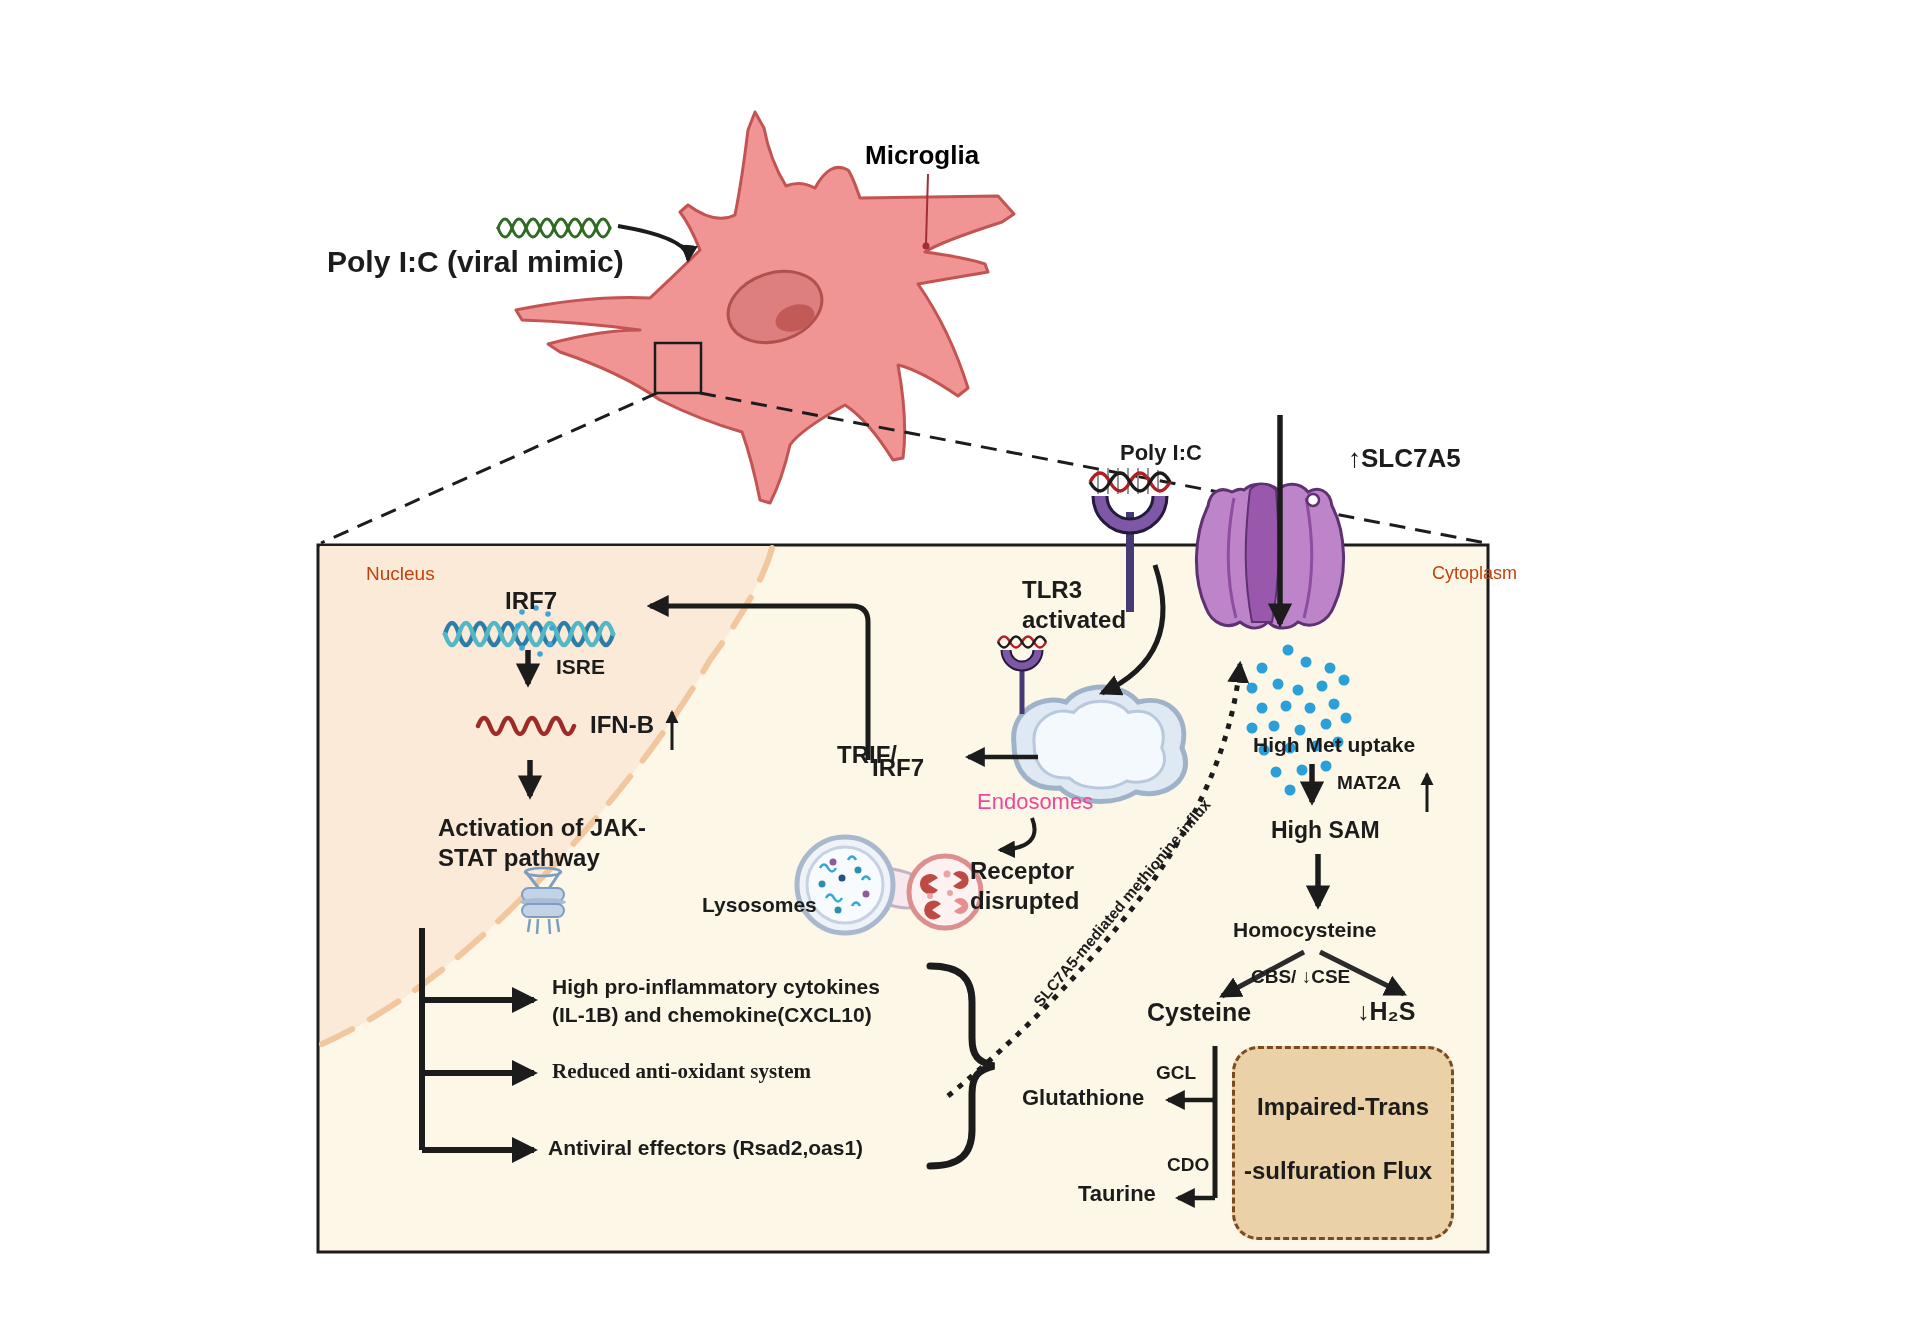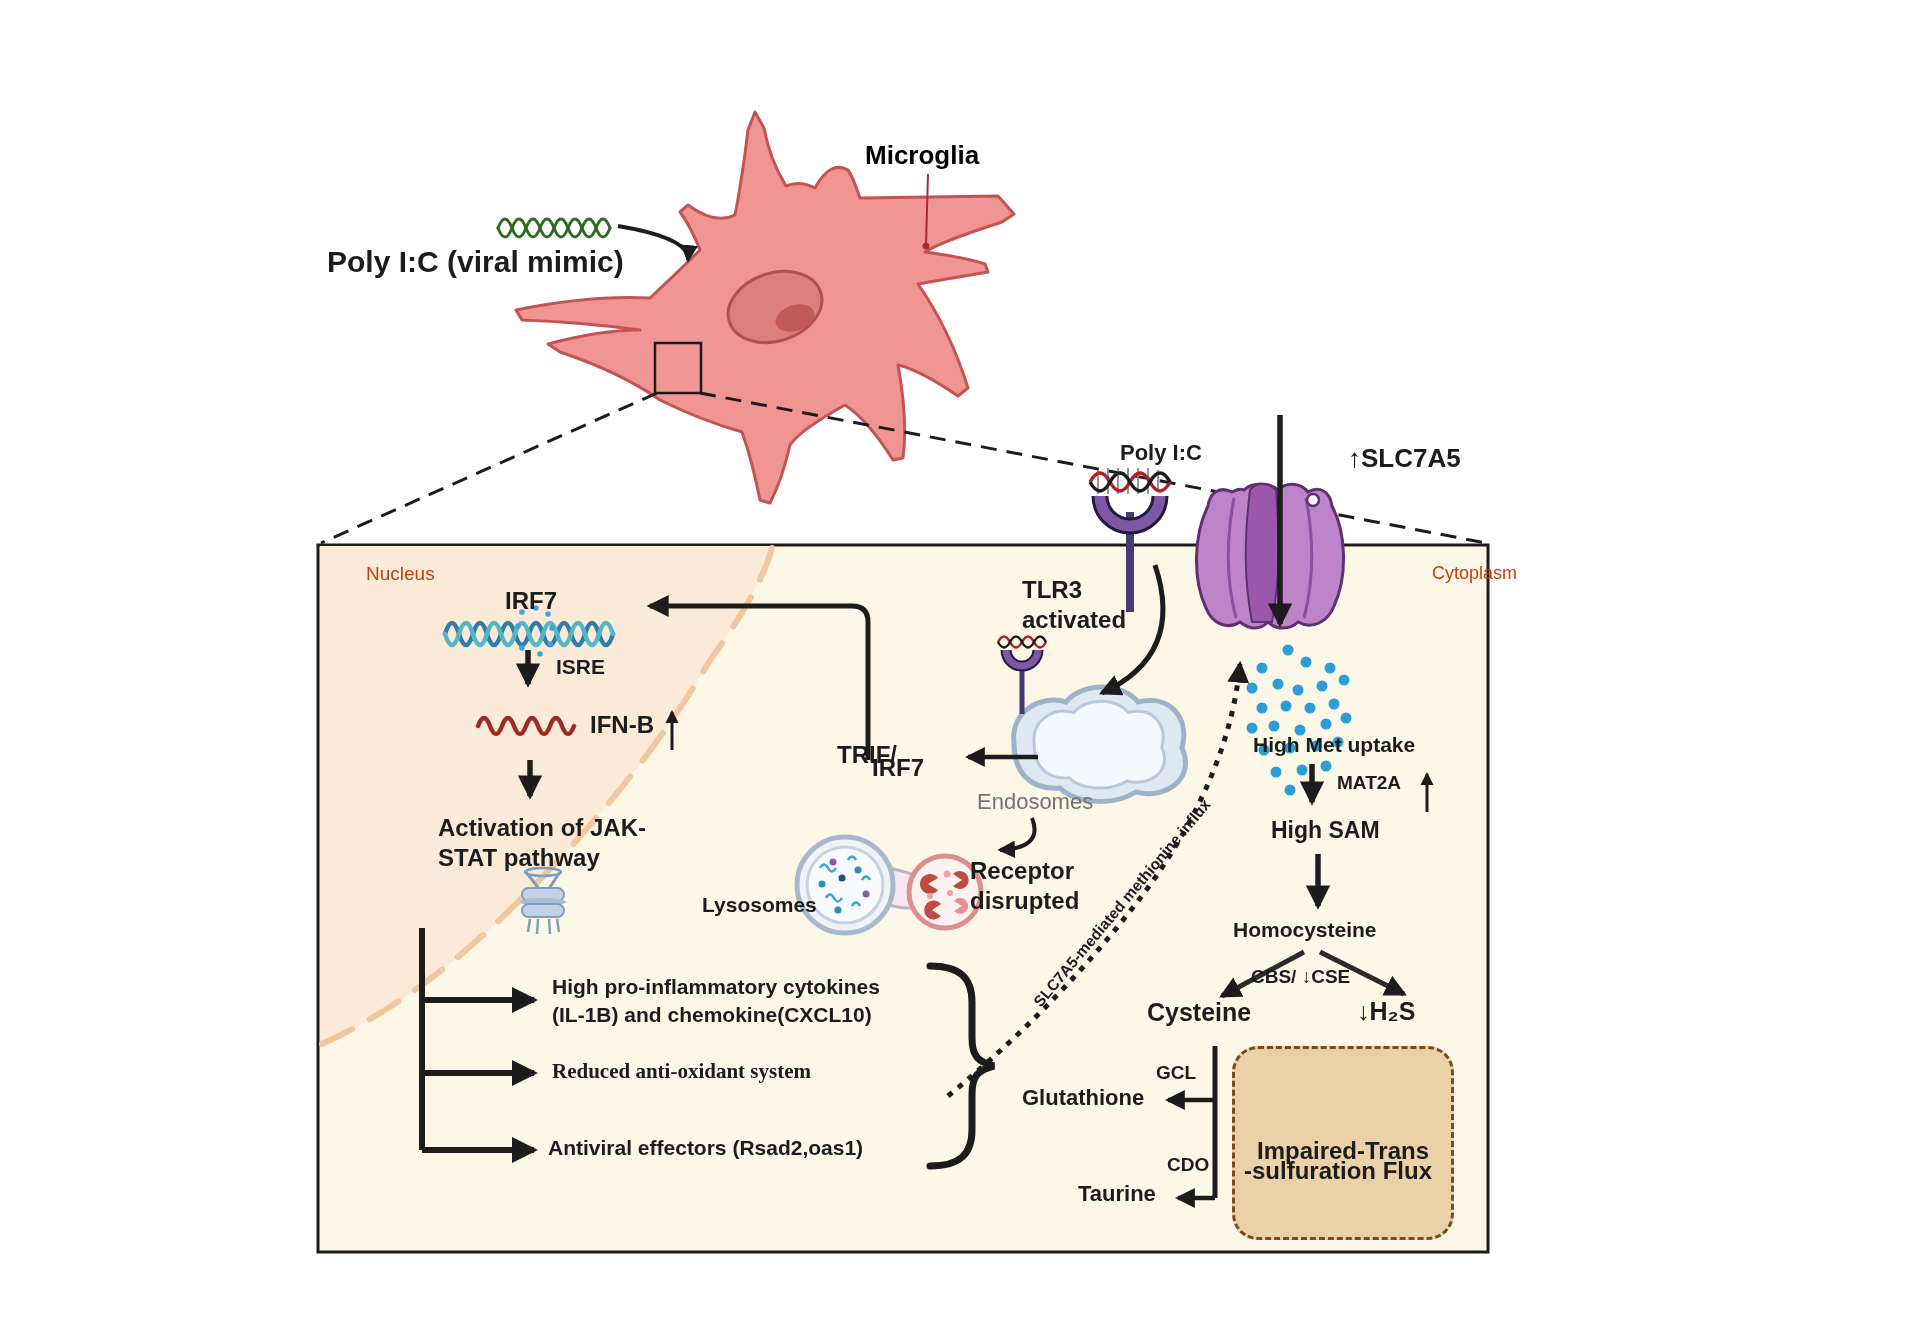--- a/index.html
+++ b/index.html
@@ -4,21 +4,21 @@
 <style>
   html,body{margin:0;padding:0;background:#ffffff;}
   .canvas{
     position:relative;width:1920px;height:1344px;background:#ffffff;overflow:hidden;
     font-family:"Liberation Sans",sans-serif;color:#1c1c1c;
   }
   svg.layer{position:absolute;left:0;top:0;z-index:1;}
   .lbl{position:absolute;z-index:3;font-weight:700;line-height:1.12;white-space:nowrap;}
   .gray{color:#c2410c;font-weight:400;}
   .red{color:#000000;}
-  .orange{color:#737373;font-weight:700;}
+  .orange{color:#ec4899;font-weight:700;}
   .rot{transform:translate(-50%,-50%) rotate(-50deg);transform-origin:center;}
   .tanbox{
     position:absolute;z-index:2;left:1232px;top:1046px;width:222px;height:194px;
     background:#ebd1a7;border:3px dashed #7a4a21;border-radius:26px;box-sizing:border-box;
   }
 </style>
 </head>
 <body>
 
 <div class="canvas">
@@ -249,16 +249,16 @@
 <div class="lbl" style="left:1337px;top:772px;font-size:19px;">MAT2A</div>
 <div class="lbl" style="left:1271px;top:818px;font-size:23px;">High SAM</div>
 <div class="lbl" style="left:1233px;top:918px;font-size:21px;">Homocysteine</div>
 <div class="lbl" style="left:1251px;top:966px;font-size:19px;">CBS/ ↓CSE</div>
 <div class="lbl" style="left:1147px;top:998px;font-size:25px;">Cysteine</div>
 <div class="lbl" style="left:1357px;top:997px;font-size:25px;">↓H₂S</div>
 <div class="lbl" style="left:1156px;top:1062px;font-size:19px;">GCL</div>
 <div class="lbl" style="left:1022px;top:1086px;font-size:22px;">Glutathione</div>
 <div class="lbl" style="left:1167px;top:1154px;font-size:19px;">CDO</div>
 <div class="lbl" style="left:1078px;top:1182px;font-size:22px;">Taurine</div>
-<div class="lbl" style="left:1232px;top:1094px;width:222px;text-align:center;font-size:24px;margin-top:44px;">Impaired-Trans</div>
+<div class="lbl" style="left:1232px;top:1094px;width:222px;text-align:center;font-size:24px;">Impaired-Trans</div>
 <div class="lbl" style="left:1232px;top:1158px;width:212px;text-align:center;font-size:24px;">-sulfuration Flux</div>
 
 </div>
 
 </body></html>

